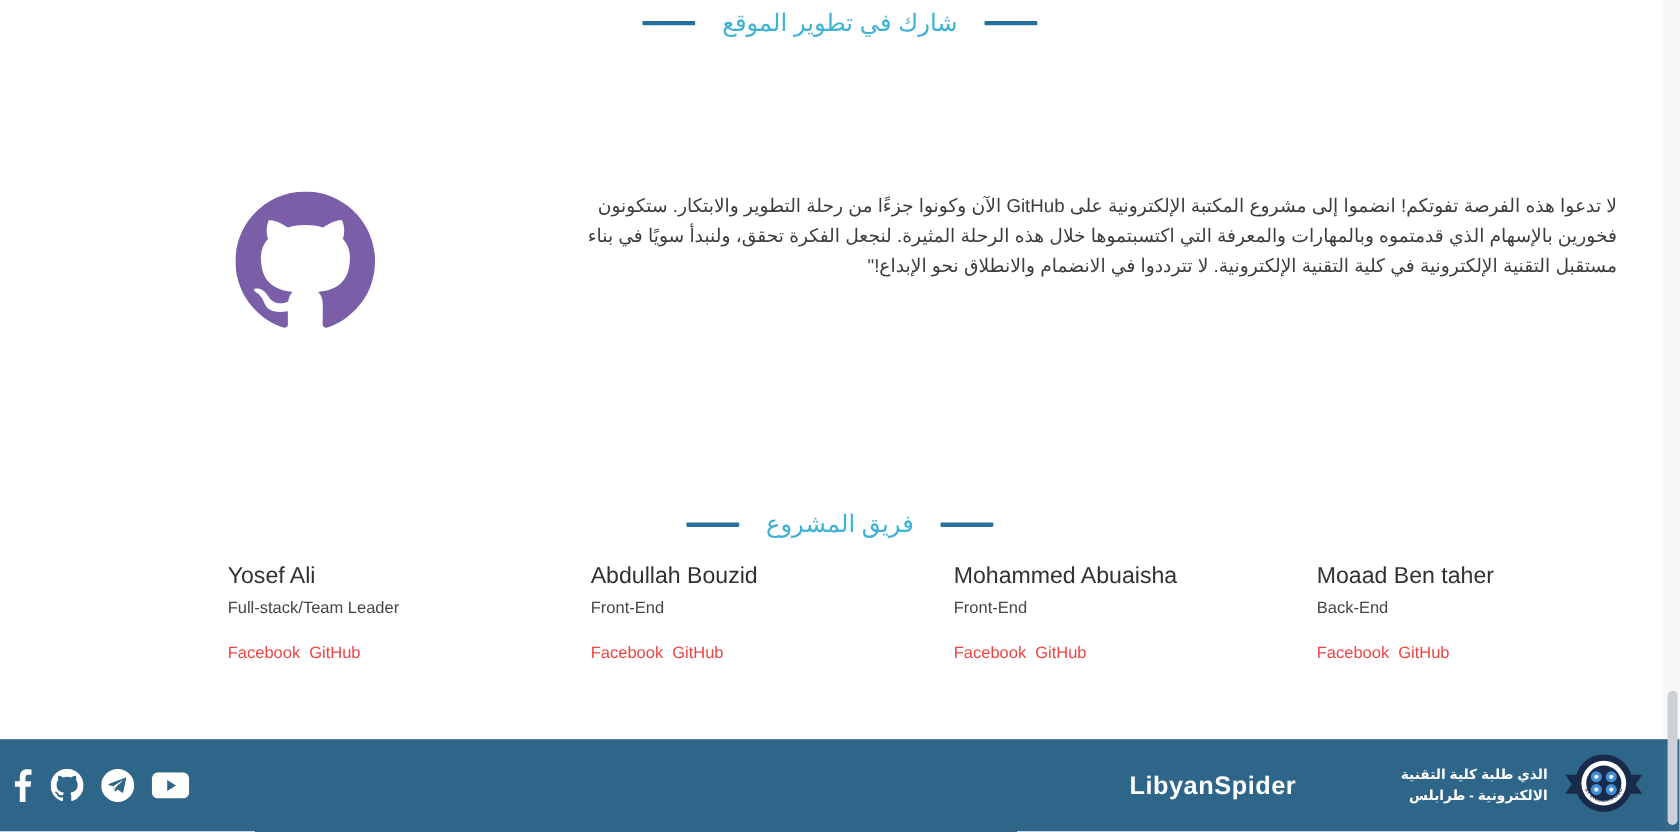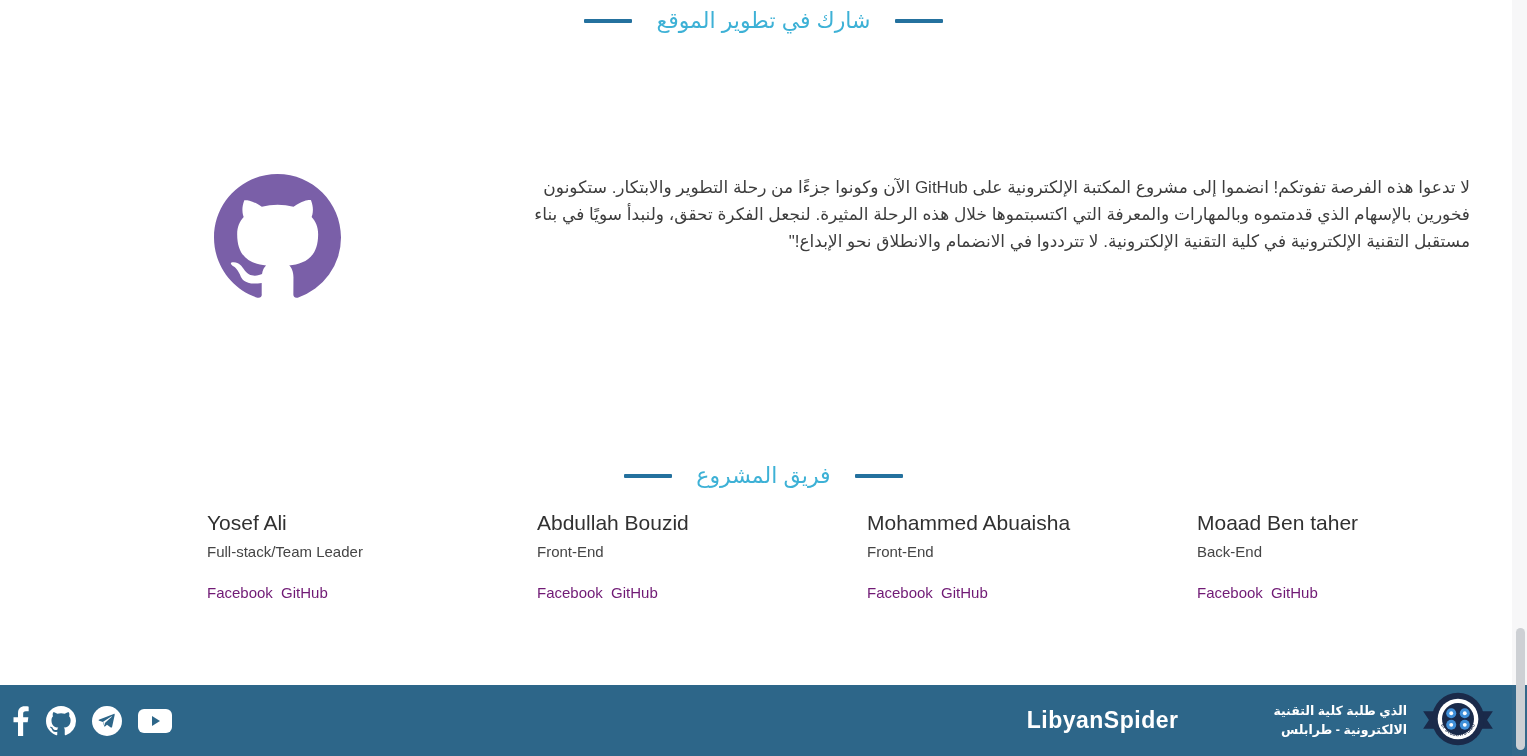--- a/index.html
+++ b/index.html
@@ -29,25 +29,25 @@
     direction:ltr;
   }
 
   
   .team { margin-top:158px; }
   .team-row { display:flex; padding-left:117px; margin-top:22px;justify-content:flex-end; }
   .member-card { width:330px; }
   .member-name { font-size:21px; font-weight:500; color:#313131; }
   .member-role { font-size:15px; color:#454545; margin-top:8px; }
   .member-links { margin-top:24px; font-size:15px; }
-  .member-links a { color:#701a75; text-decoration:none; margin-right:4px; }
+  .member-links a { color:#ef4444; text-decoration:none; margin-right:4px; }
 
   
   .footer {
-    position:absolute; left:0; right:0; bottom:0; height:71px;
+    position:absolute; left:0; right:0; bottom:0; height:84px;
     background:#2d6689; display:flex; align-items:center;
     padding:0 20px 0 12px; color:#ffffff;
   }
   .social { display:flex; align-items:center; gap:16px; }
   .social .s-icon { display:flex; align-items:center; justify-content:center; cursor:pointer; }
   .footer-right { margin-left:auto; display:flex; align-items:center; }
   .brand { font-size:23px; font-weight:bold; letter-spacing:0.5px; color:#fff; }
   .org-text {
     margin-left:95px; text-align:right; direction:rtl;
     font-size:12.5px; font-weight:bold; line-height:19px; color:#fff;

